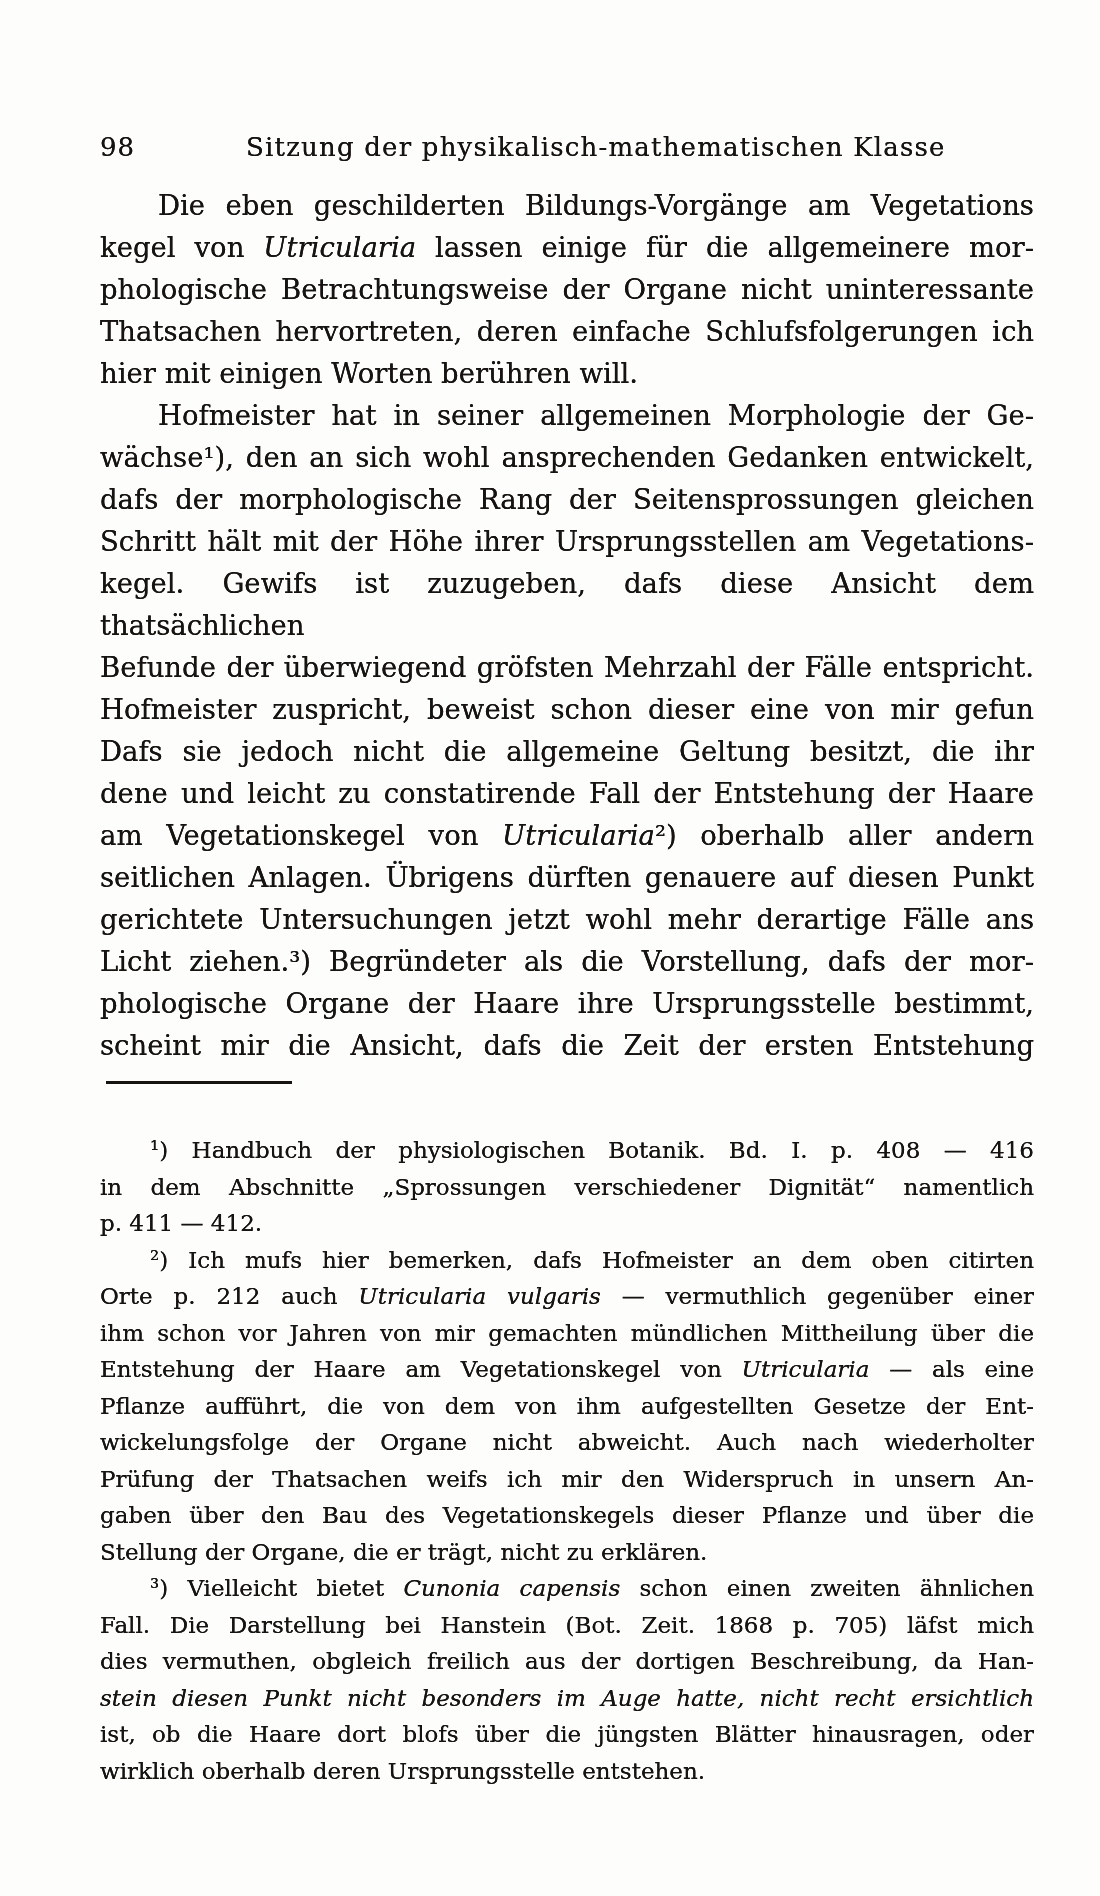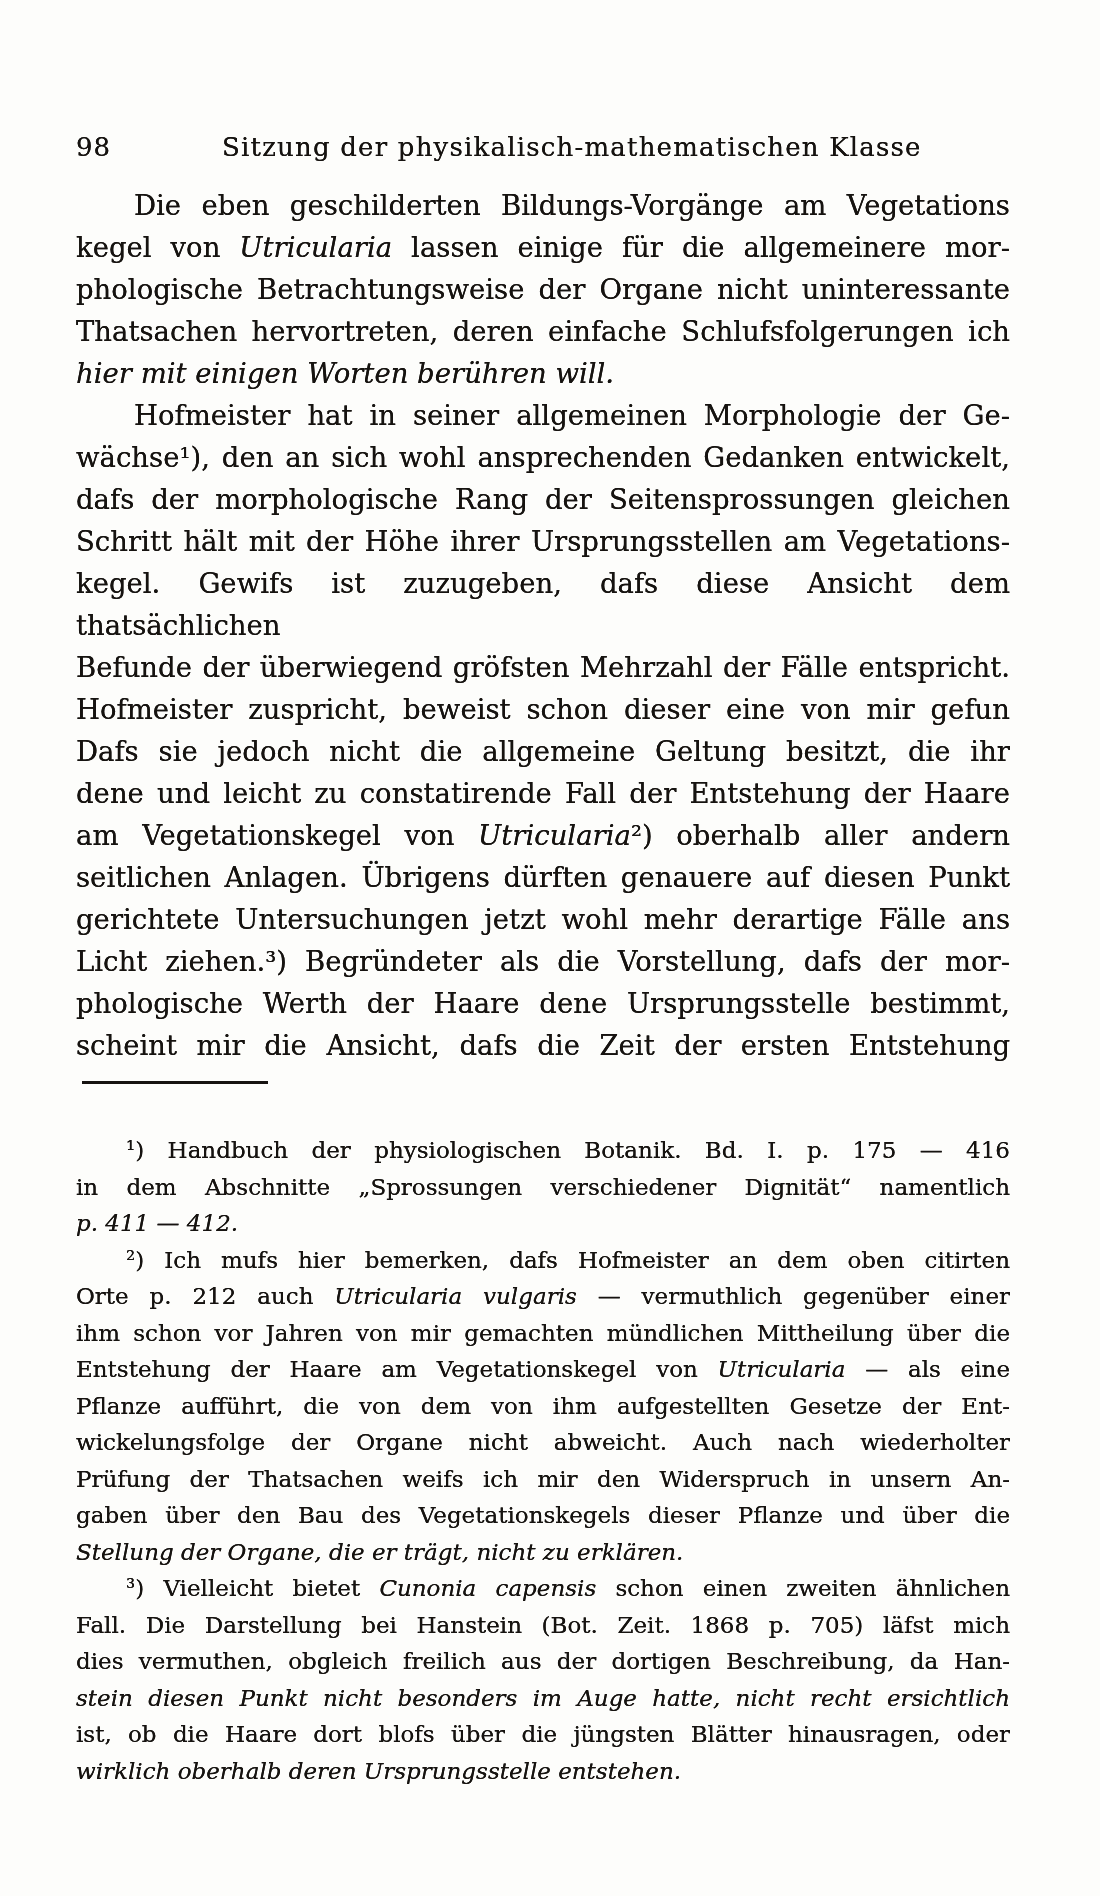--- a/index.html
+++ b/index.html
@@ -9,21 +9,21 @@
     height: 1896px;
     margin: 0 auto;
     background: #fdfdfb;
     color: #161310;
     font-family: "DejaVu Serif", "Liberation Serif", serif;
     overflow: hidden;
     text-shadow: 0 0 0.45px currentColor; 
   }
   .content {
     position: absolute;
-    left: 76px;
+    left: 100px;
     top: 130px;
     width: 934px;
   }
   .header {
     display: flex;
     align-items: baseline;
     font-size: 26px;
     line-height: 34px;
     white-space: nowrap;
   }
@@ -33,21 +33,21 @@
   .main {
     margin-top: 20px;
     font-size: 27.5px;
     line-height: 42px;
   }
   .line {
     text-align: justify;
     text-align-last: justify;
     -moz-text-align-last: justify;
   }
-  .line.last { text-align-last: left; font-style: italic; -moz-text-align-last: left; }
+  .line.last { text-align-last: left; -moz-text-align-last: left; }
   .main .line.indent { padding-left: 58px; }
 
   .rule {
     margin: 15px 0 0 6px;
     width: 186px;
     border-top: 3px solid #161310;
   }
 
   .footnotes {
     margin-top: 48px;
@@ -85,30 +85,30 @@
           <div class="line">Schritt hält mit der Höhe ihrer Ursprungsstellen am Vegetations-</div>
           <div class="line">kegel.  Gewifs ist zuzugeben, dafs diese Ansicht dem thatsächlichen</div>
           <div class="line">Befunde der überwiegend gröfsten Mehrzahl der Fälle entspricht.</div>
           <div class="line">Hofmeister zuspricht, beweist schon dieser eine von mir gefun</div>
           <div class="line">Dafs sie jedoch nicht die allgemeine Geltung besitzt, die ihr</div>
           <div class="line">dene und leicht zu constatirende Fall der Entstehung der Haare</div>
           <div class="line">am Vegetationskegel von <i>Utricularia</i>²) oberhalb aller andern</div>
           <div class="line">seitlichen Anlagen.  Übrigens dürften genauere auf diesen Punkt</div>
           <div class="line">gerichtete Untersuchungen jetzt wohl mehr derartige Fälle ans</div>
           <div class="line">Licht ziehen.³)  Begründeter als die Vorstellung, dafs der mor-</div>
-          <div class="line">phologische Werth der Haare dene Ursprungsstelle bestimmt,</div>
+          <div class="line">phologische Organe der Haare ihre Ursprungsstelle bestimmt,</div>
           <div class="line">scheint mir die Ansicht, dafs die Zeit der ersten Entstehung</div>
         </div>
       </div>
 
     <div class="rule"></div>
 
     <div class="footnotes">
         <div class="para">
-          <div class="line indent">¹) Handbuch der physiologischen Botanik.  Bd. I.  p. 175 — 416</div>
+          <div class="line indent">¹) Handbuch der physiologischen Botanik.  Bd. I.  p. 408 — 416</div>
           <div class="line">in dem Abschnitte „Sprossungen verschiedener Dignität“ namentlich</div>
           <div class="line last">p. 411 — 412.</div>
         </div>
         <div class="para">
           <div class="line indent">²) Ich mufs hier bemerken, dafs Hofmeister an dem oben citirten</div>
           <div class="line">Orte p. 212 auch <i>Utricularia vulgaris</i> — vermuthlich gegenüber einer</div>
           <div class="line">ihm schon vor Jahren von mir gemachten mündlichen Mittheilung über die</div>
           <div class="line">Entstehung der Haare am Vegetationskegel von <i>Utricularia</i> — als eine</div>
           <div class="line">Pflanze aufführt, die von dem von ihm aufgestellten Gesetze der Ent-</div>
           <div class="line">wickelungsfolge der Organe nicht abweicht.  Auch nach wiederholter</div>

